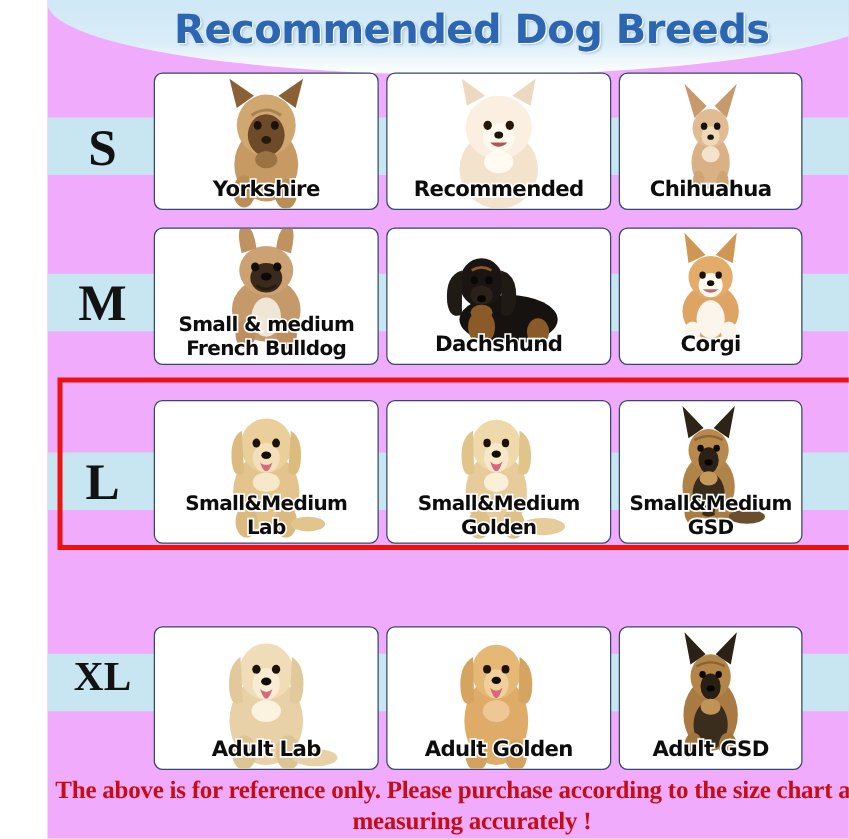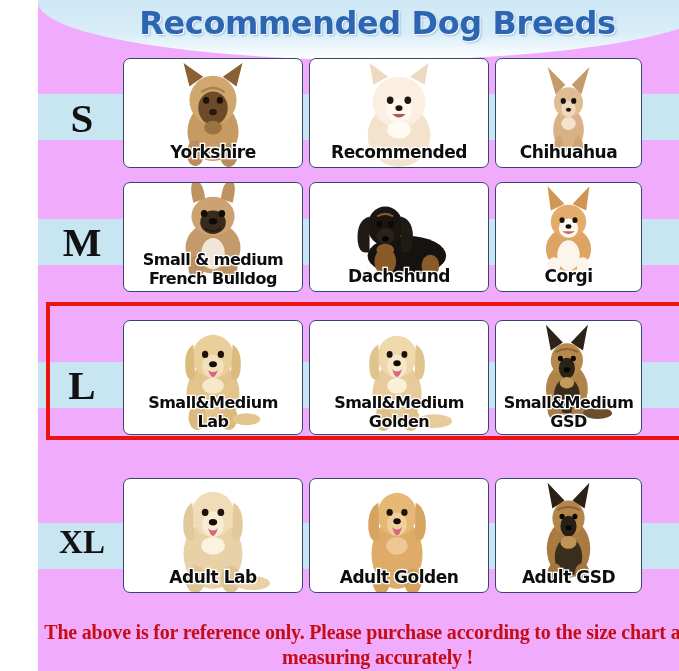--- a/index.html
+++ b/index.html
@@ -91,21 +91,21 @@
     paint-order: stroke fill;
     white-space: pre-line;
   }
   .card.one-line .caption { bottom: 5px; }
   .card.two-line .caption { bottom: 3px; font-size: 16px; line-height: 19px; }
 
   
   .row-s  .card { top: 58px;  height: 110px; }
   .row-m  .card { top: 182px; height: 110px; }
   .row-l  .card { top: 320px; height: 115px; }
-  .row-xl .card { top: 478px; height: 115px; }
+  .row-xl .card { top: 501px; height: 115px; }
 
   .col-0 { left: 85px;  width: 180px; }
   .col-1 { left: 271px; width: 180px; }
   .col-2 { left: 457px; width: 147px; }
 
   
   .highlight-box {
     position: absolute;
     left: 8px; top: 302px;
     width: 657px; height: 138px;

